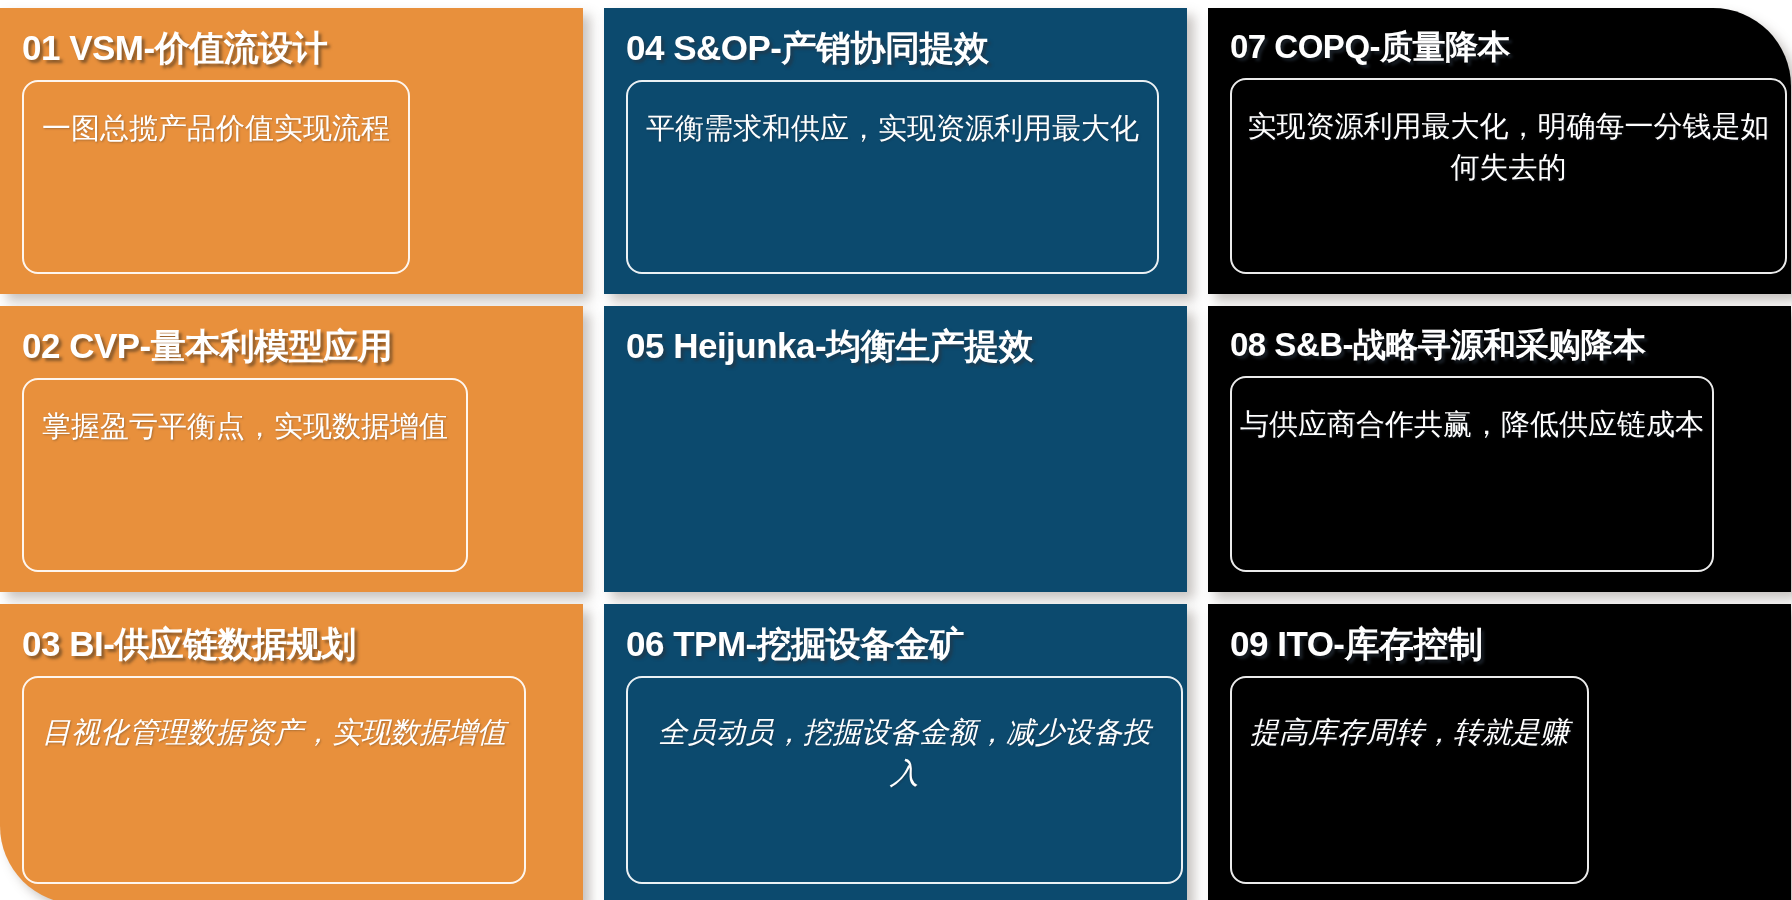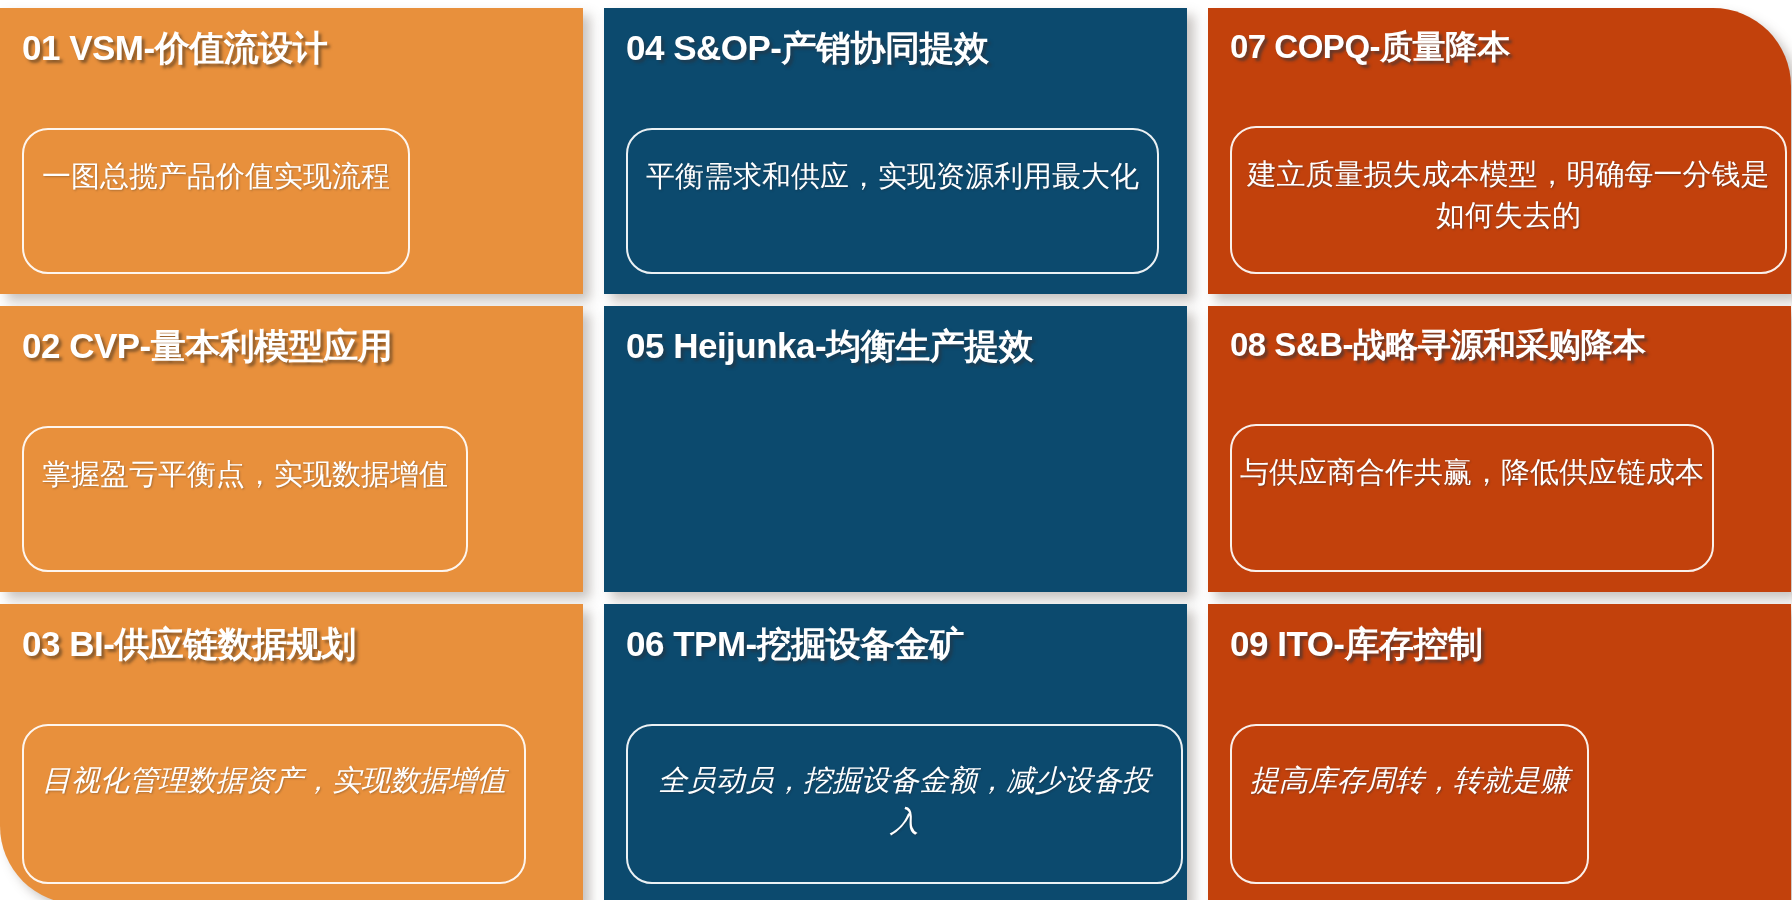--- a/index.html
+++ b/index.html
@@ -36,21 +36,21 @@
     display: flex;
     flex-direction: column;
     align-items: flex-start;
     overflow: visible;
     box-shadow: 7px 7px 11px rgba(90, 80, 70, 0.34);
   }
 
   
   .card.theme-orange  { background: #E8903C; }
   .card.theme-steel   { background: #0c4a6e; }
-  .card.theme-navy    { background: #c2410c; }
+  .card.theme-navy    { background: #000000; }
 
   
   .card.round-tr { border-top-right-radius: 78px; }
   .card.round-bl { border-bottom-left-radius: 78px; }
 
   
   .card-title {
     color: #ffffff;
     font-weight: bold;
     font-size: 35px;
@@ -63,27 +63,26 @@
   }
   .theme-steel .card-title,
   .theme-navy  .card-title {
     text-shadow: 3px 3px 3px rgba(40, 50, 62, 0.60);
   }
 
   
   .card-body {
     flex: 1 1 auto;
     border: 2px solid rgba(255, 255, 255, 0.92);
-    border-radius: 26px;
+    border-radius: 16px;
     display: flex;
     align-items: flex-start;
     justify-content: center;
     padding: 26px 18px 12px 18px;
     box-sizing: border-box;
-    margin-top: 48px;
   }
   .card-body-text {
     color: #ffffff;
     font-size: 29px;
     line-height: 1.42;
     text-align: center;
     font-weight: normal;
     text-shadow: 1px 1px 2px rgba(60, 50, 40, 0.35);
     max-width: 100%;
     word-break: break-word;
@@ -114,21 +113,21 @@
   <div class="card theme-steel">
     <div class="card-title">04 S&amp;OP-产销协同提效</div>
     <div class="card-body">
       <div class="card-body-text">平衡需求和供应，实现资源利用最大化</div>
     </div>
   </div>
 
   <div class="card theme-navy round-tr wide-text">
     <div class="card-title">07 COPQ-质量降本</div>
     <div class="card-body">
-      <div class="card-body-text">建立质量损失成本模型，明确每一分钱是如何失去的</div>
+      <div class="card-body-text">实现资源利用最大化，明确每一分钱是如何失去的</div>
     </div>
   </div>
 
   <div class="card theme-orange">
     <div class="card-title">02 CVP-量本利模型应用</div>
     <div class="card-body">
       <div class="card-body-text">掌握盈亏平衡点，实现数据增值</div>
     </div>
   </div>
 

